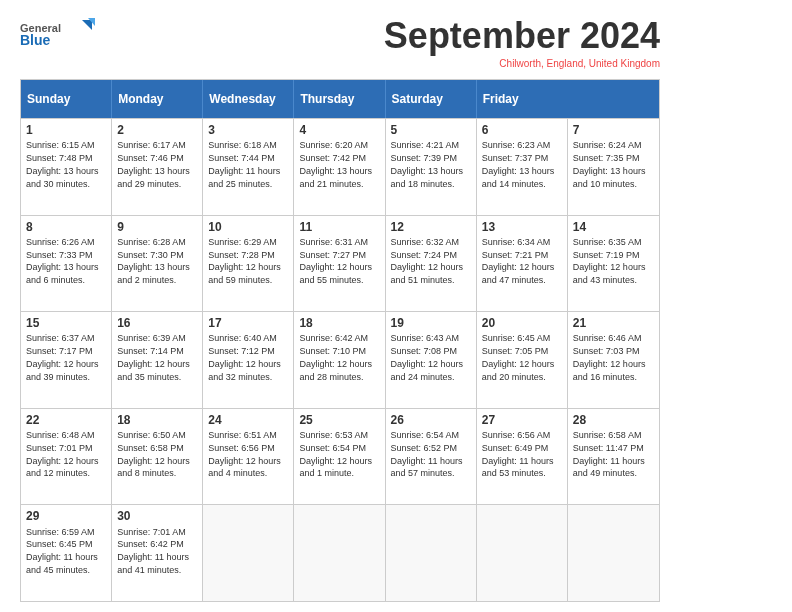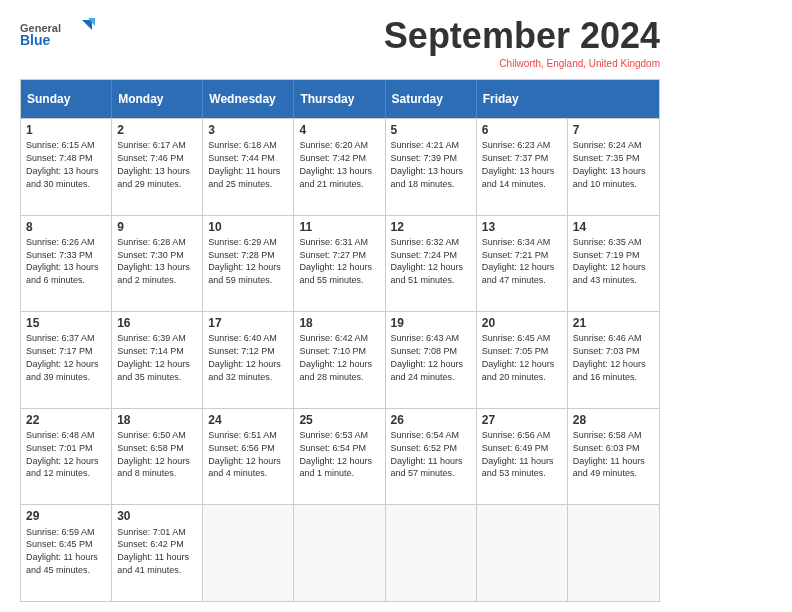--- a/index.html
+++ b/index.html
@@ -296,21 +296,21 @@
       </div>
           <div class="cal-cell">
         <span class="day-number">27</span>
         <span class="cal-cell-text">Sunrise: 6:56 AM</span><br>
         <span class="cal-cell-text">Sunset: 6:49 PM</span><br>
         <span class="cal-cell-text">Daylight: 11 hours and 53 minutes.</span>
       </div>
           <div class="cal-cell">
         <span class="day-number">28</span>
         <span class="cal-cell-text">Sunrise: 6:58 AM</span><br>
-        <span class="cal-cell-text">Sunset: 6:03 PM</span><br>
+        <span class="cal-cell-text">Sunset: 11:47 PM</span><br>
         <span class="cal-cell-text">Daylight: 11 hours and 49 minutes.</span>
       </div>
         </div>
         <div class="cal-row">
           <div class="cal-cell">
         <span class="day-number">29</span>
         <span class="cal-cell-text">Sunrise: 6:59 AM</span><br>
         <span class="cal-cell-text">Sunset: 6:45 PM</span><br>
         <span class="cal-cell-text">Daylight: 11 hours and 45 minutes.</span>
       </div>

